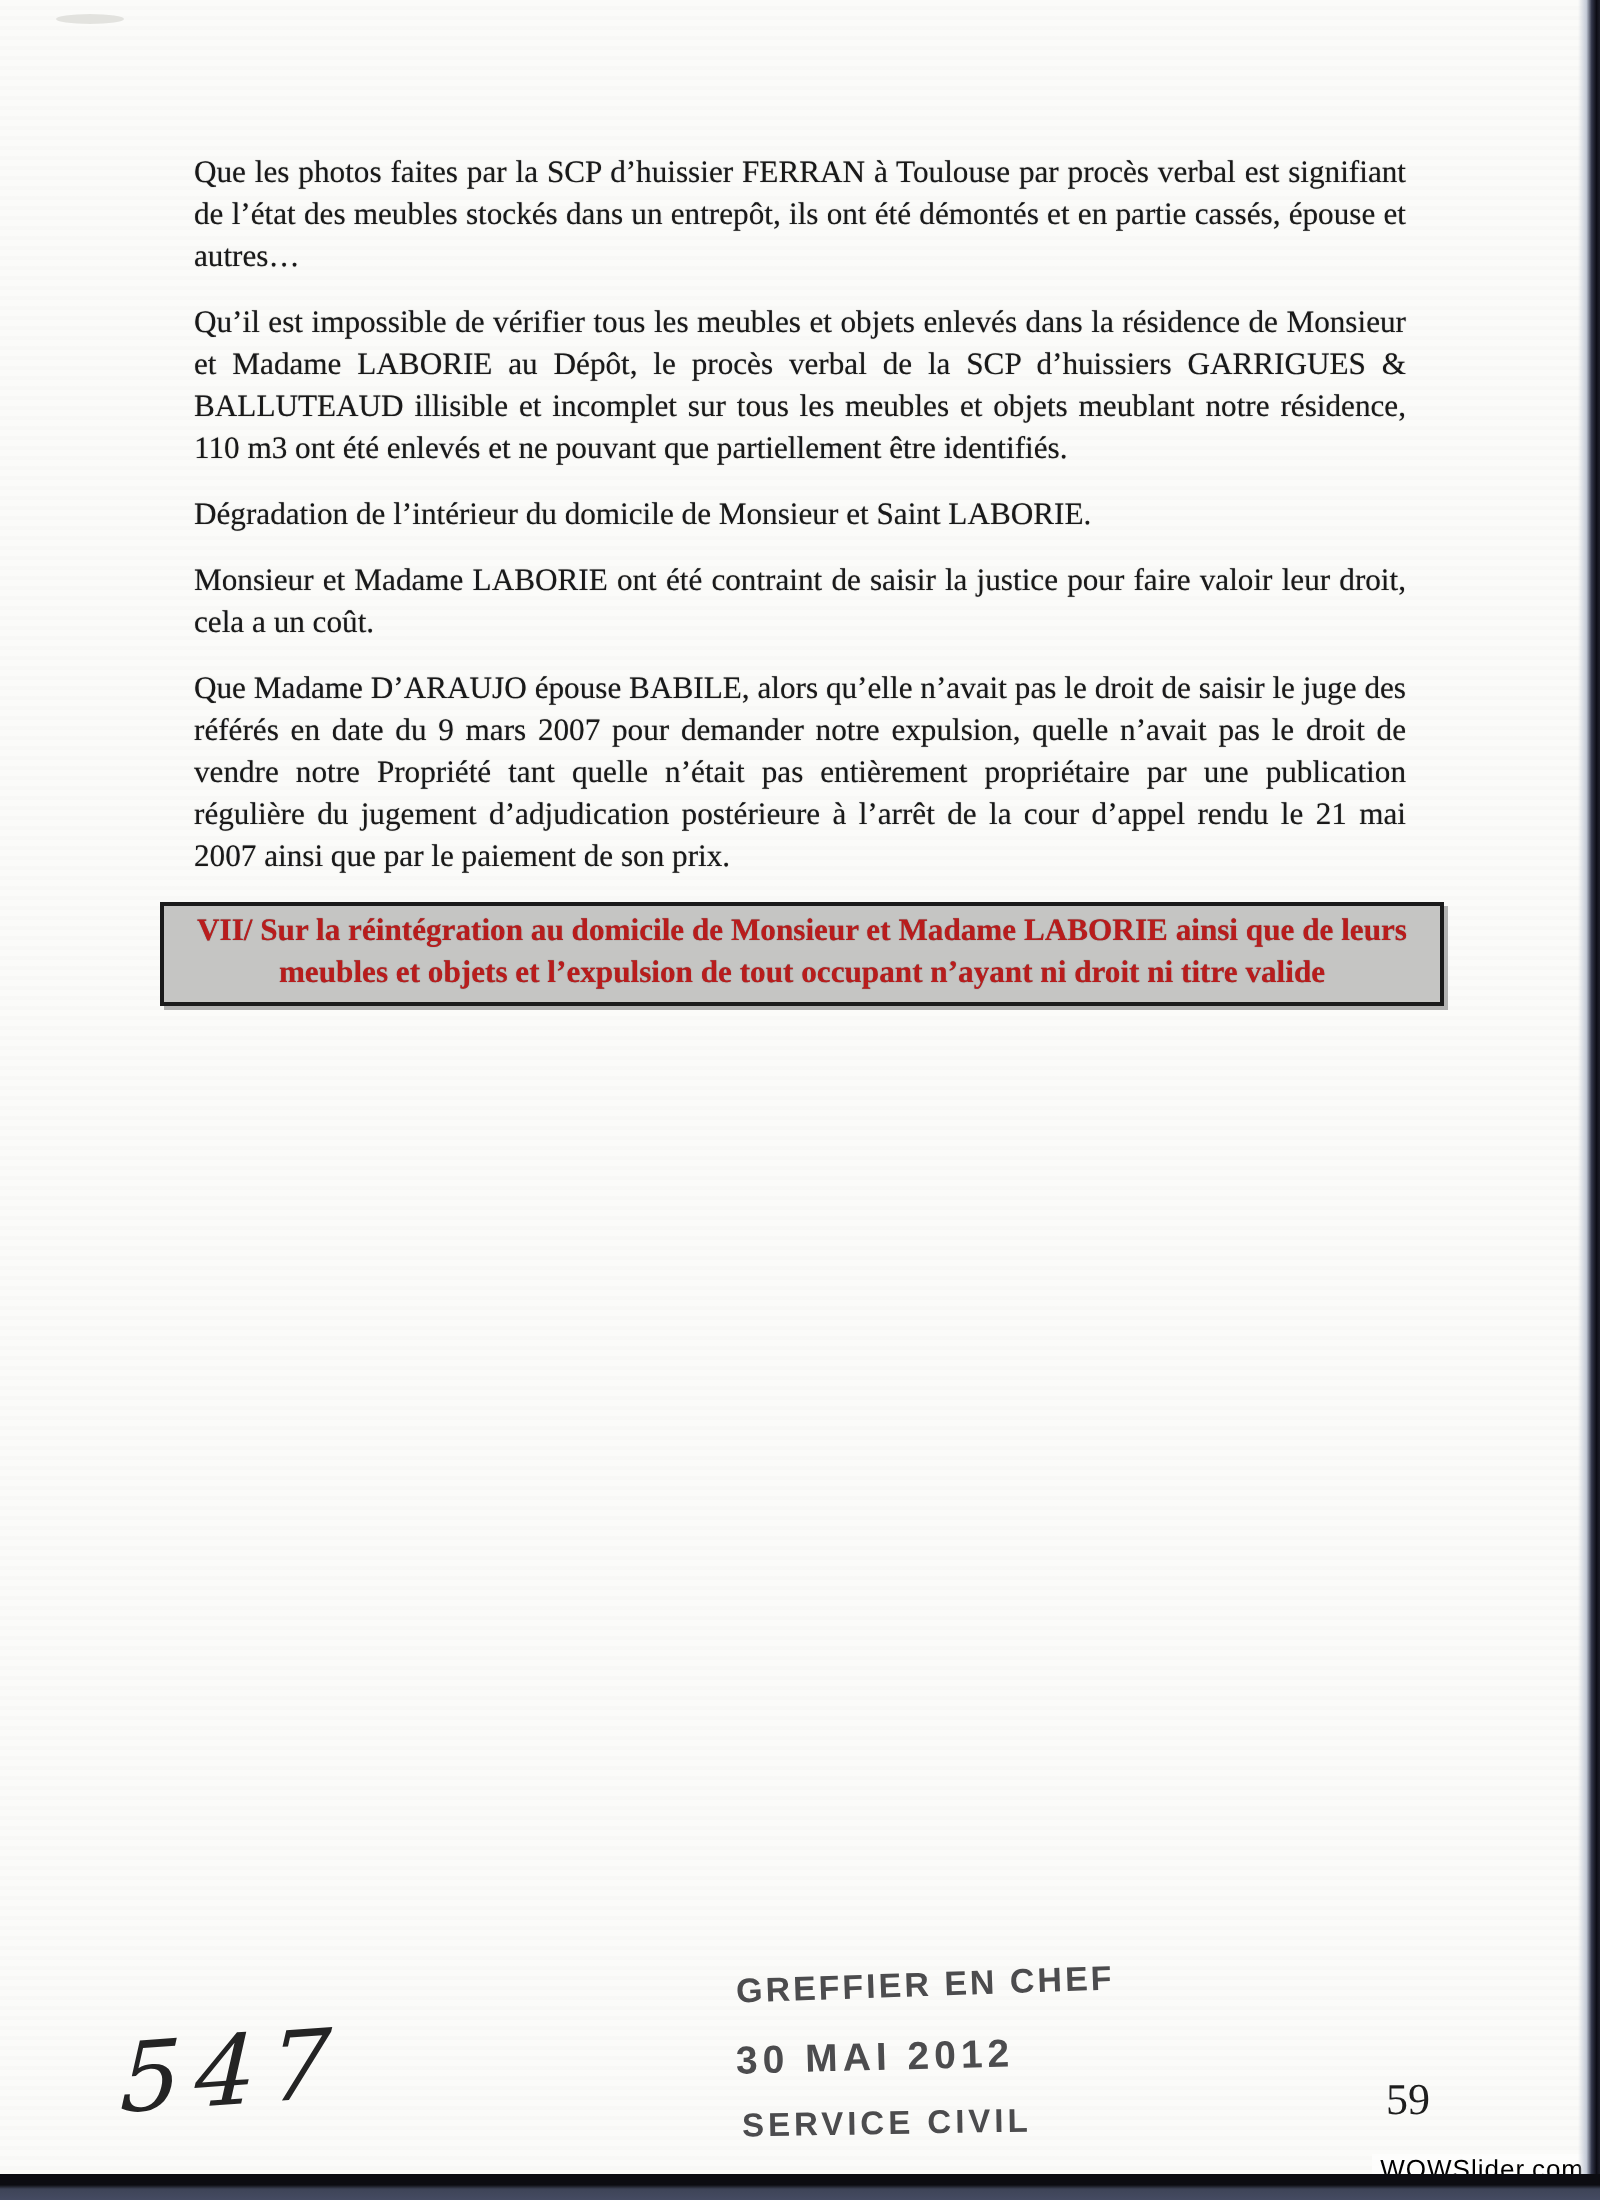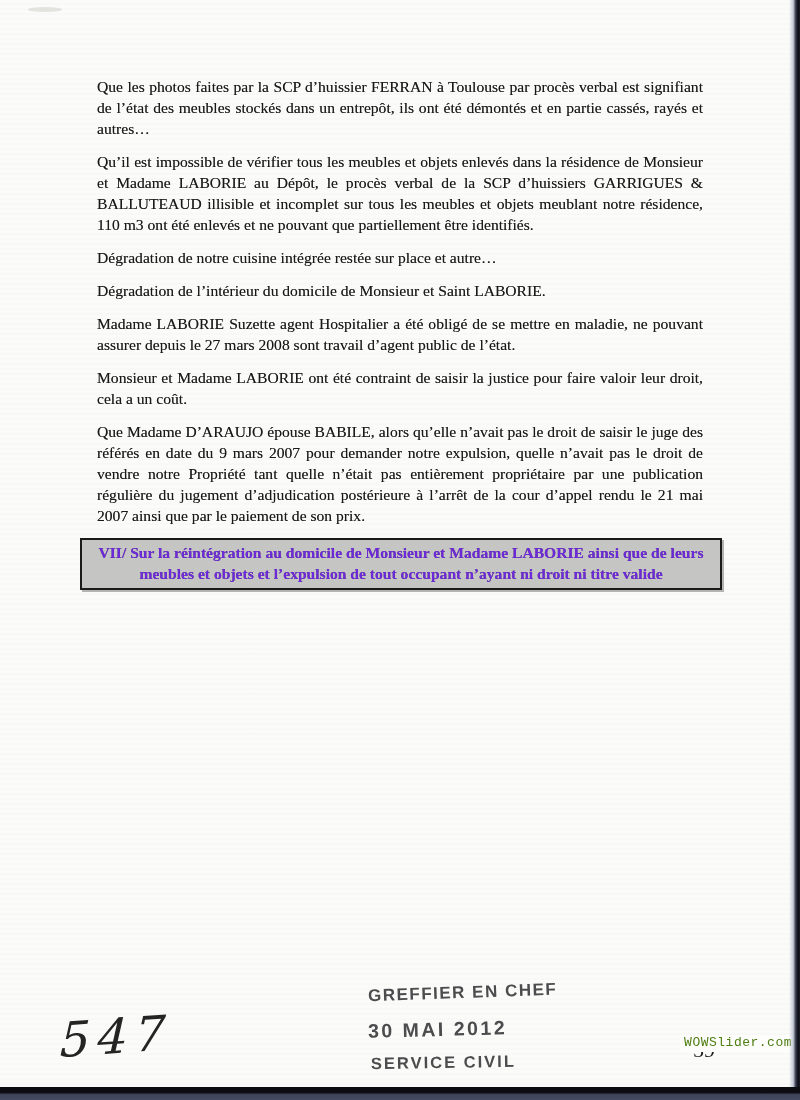--- a/index.html
+++ b/index.html
@@ -42,21 +42,21 @@
     margin: 3px 2px 0 -17px;
     width: 622px;
     background: #c5c5c3;
     border: 2px solid #1b1b1b;
     box-shadow: 2px 2px 0 rgba(120,120,120,.55);
     padding: 2px 8px 4px 8px;
     text-align: center;
     font-weight: bold;
     font-size: 15.6px;
     line-height: 21px;
-    color: #6d28d9;
+    color: #b91c1c;
   }
   .stamp {
     position: absolute;
     font-family: "Liberation Sans", sans-serif;
     font-weight: bold;
     color: #4c4c4e;
     white-space: nowrap;
   }
   .stamp-title  { left: 368px; top: 983px;  font-size: 17px;   letter-spacing: 1.5px; transform: rotate(-2deg); }
   .stamp-date   { left: 368px; top: 1018px; font-size: 19.5px; letter-spacing: 2.5px; transform: rotate(-1.5deg); }
@@ -73,24 +73,24 @@
   }
   .pageno {
     position: absolute;
     left: 693px; top: 1037px;
     font-family: "Liberation Serif", serif;
     font-size: 22px;
     color: #1e1e1e;
   }
   .watermark {
     position: absolute;
-    right: 6px; top: 1035px;
-    font-family: Liberation Mono, monospace;
+    right: 6px; top: 1077px;
+    font-family: Liberation Sans, sans-serif;
     font-size: 13px;
-    color: #4d7c0f;
+    color: #000000;
     letter-spacing: .5px;
     text-decoration: none;
     background: #fdfdfc;
     padding: 0 2px 2px 4px;
   }
   .edge-right {
     position: absolute;
     top: 0; right: 0;
     width: 11px; height: 100%;
     background: linear-gradient(to right,
@@ -112,25 +112,23 @@
   }
 </style>
 </head>
 <body>
 
 <div class="page">
 
   <div class="speckle"></div>
 
   <div class="content">
-    <p>Que les photos faites par la SCP d’huissier FERRAN à Toulouse par procès verbal est signifiant de l’état des meubles stockés dans un entrepôt, ils ont été démontés et en partie cassés, rayés et autres…</p>
+    <p>Que les photos faites par la SCP d’huissier FERRAN à Toulouse par procès verbal est signifiant de l’état des meubles stockés dans un entrepôt, ils ont été démontés et en partie cassés, épouse et autres…</p>
     <p>Qu’il est impossible de vérifier tous les meubles et objets enlevés dans la résidence de Monsieur et Madame LABORIE au Dépôt, le procès verbal de la SCP d’huissiers GARRIGUES &amp; BALLUTEAUD illisible et incomplet sur tous les meubles et objets meublant notre résidence, 110 m3 ont été enlevés et ne pouvant que partiellement être identifiés.</p>
-    <p>Dégradation de notre cuisine intégrée restée sur place et autre…</p>
     <p>Dégradation de l’intérieur du domicile de Monsieur et Saint LABORIE.</p>
-    <p>Madame LABORIE Suzette agent Hospitalier a été obligé de se mettre en maladie, ne pouvant assurer depuis le 27 mars 2008 sont travail d’agent public de l’état.</p>
     <p>Monsieur et Madame LABORIE ont été contraint de saisir la justice pour faire valoir leur droit, cela a un coût.</p>
     <p>Que Madame D’ARAUJO épouse BABILE, alors qu’elle n’avait pas le droit de saisir le juge des référés en date du 9 mars 2007 pour demander notre expulsion, quelle n’avait pas le droit de vendre notre Propriété tant quelle n’était pas entièrement propriétaire par une publication régulière du jugement d’adjudication postérieure à l’arrêt de la cour d’appel rendu le 21 mai 2007 ainsi que par le paiement de son prix.</p>
 
     <div class="heading-box">VII/ Sur la réintégration au domicile de Monsieur et Madame LABORIE ainsi que de leurs meubles et objets et l’expulsion de tout occupant n’ayant ni droit ni titre valide</div>
   </div>
 
   <div class="stamp stamp-title">GREFFIER EN CHEF</div>
   <div class="stamp stamp-date">30 MAI 2012</div>
   <div class="stamp stamp-dept">SERVICE CIVIL</div>
 

